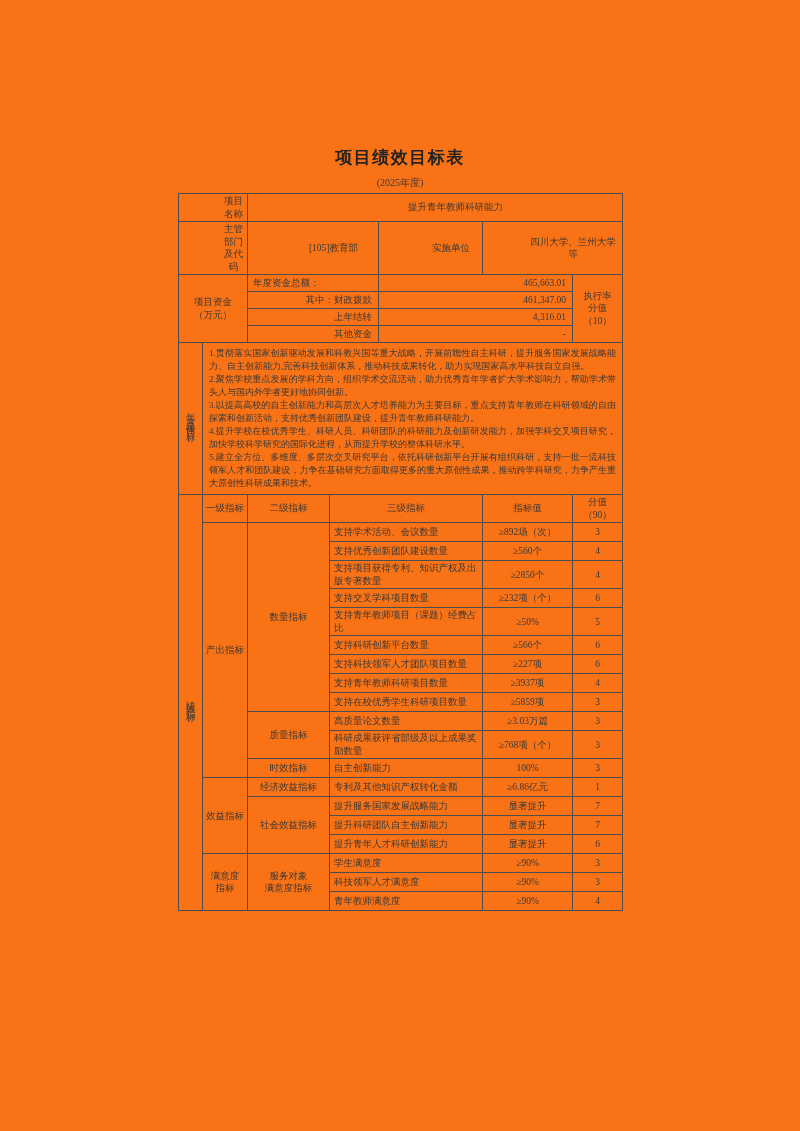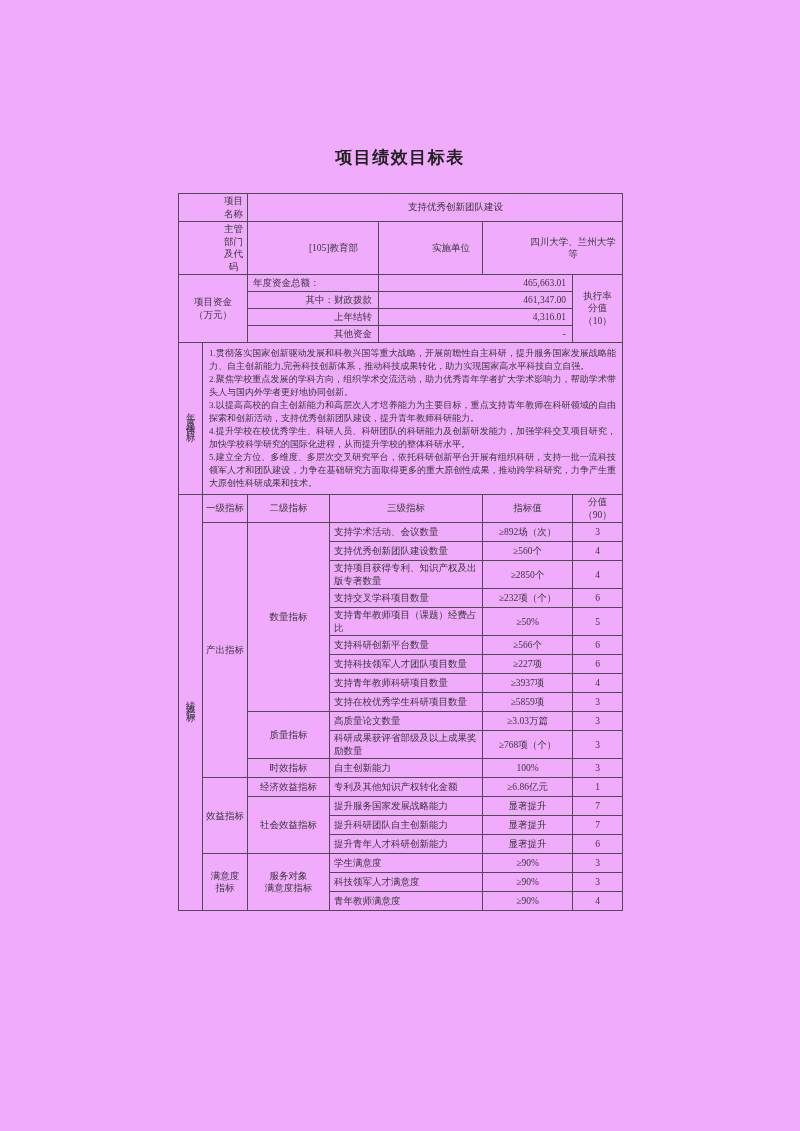--- a/index.html
+++ b/index.html
@@ -1,21 +1,21 @@
 <!DOCTYPE html>
 <html><head>
 <meta charset="utf-8">
 <style>
   html,body{margin:0;padding:0;}
   body{
     width:800px;height:1131px;background:#ffffff;position:relative;
     font-family:"Liberation Serif","DejaVu Serif",serif;color:#383838;
     -webkit-font-smoothing:antialiased;
   }
-  .page{position:absolute;inset:0;background:#f0abfc;overflow:hidden;}
+  .page{position:absolute;inset:0;background:#f97316;overflow:hidden;}
   .doc-title{
     position:absolute;top:146px;left:0;width:800px;text-align:center;
     font-size:17px;font-weight:bold;color:#222;letter-spacing:1.5px;
   }
   .doc-subtitle{
     position:absolute;top:176px;left:0;width:800px;text-align:center;
     font-size:10px;color:#3a3a3a;
   }
   table.main{
     position:absolute;left:178px;top:193px;width:444px;
@@ -48,36 +48,37 @@
     position:absolute;top:1048px;left:0;width:800px;text-align:center;
     font-size:12px;color:#333;
   }
 </style>
 </head>
 <body>
 
 <div class="page">
 
   <div class="doc-title">项目绩效目标表</div>
+  <div class="doc-subtitle">(2025年度)</div>
 
   <table class="main">
     <colgroup>
       <col style="width:24px">
         <col style="width:45px">
         <col style="width:82px">
       <col style="width:49px">
         <col style="width:104px">
         <col style="width:90px">
         <col style="width:50px">
     </colgroup>
 
     <tbody>
         <tr class="r-info">
       <td colspan="2">项目名称</td>
-      <td colspan="5">支持优秀创新团队建设</td>
+      <td colspan="5">提升青年教师科研能力</td>
     </tr>
 
     <tr class="r-info">
       <td colspan="2">主管部门及代码</td>
       <td colspan="2">[105]教育部</td>
       <td>实施单位</td>
       <td colspan="2">四川大学、兰州大学等</td>
     </tr>
 
     <tr class="r-fund">

